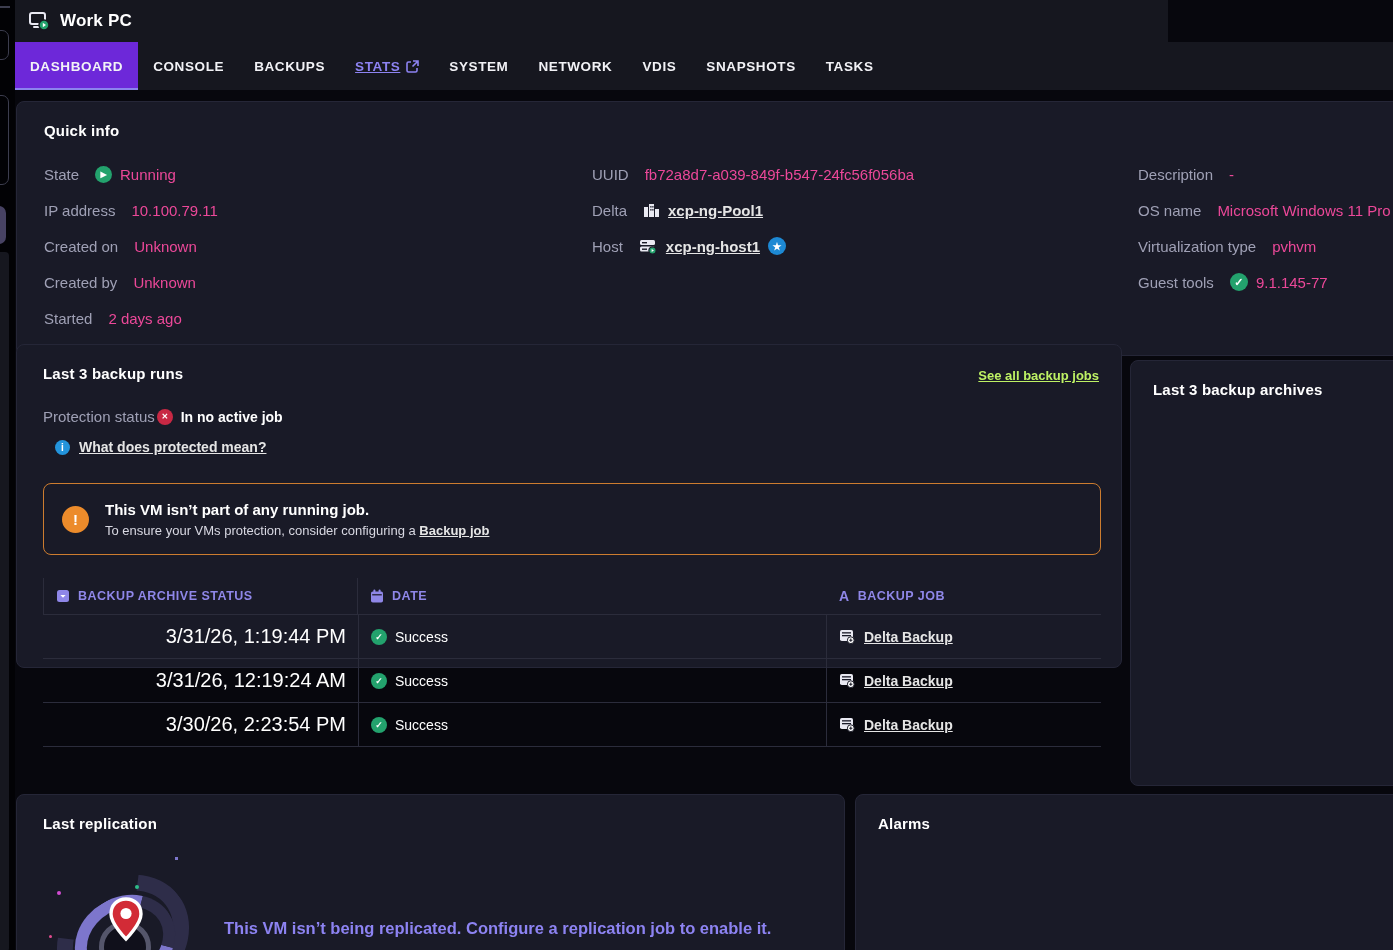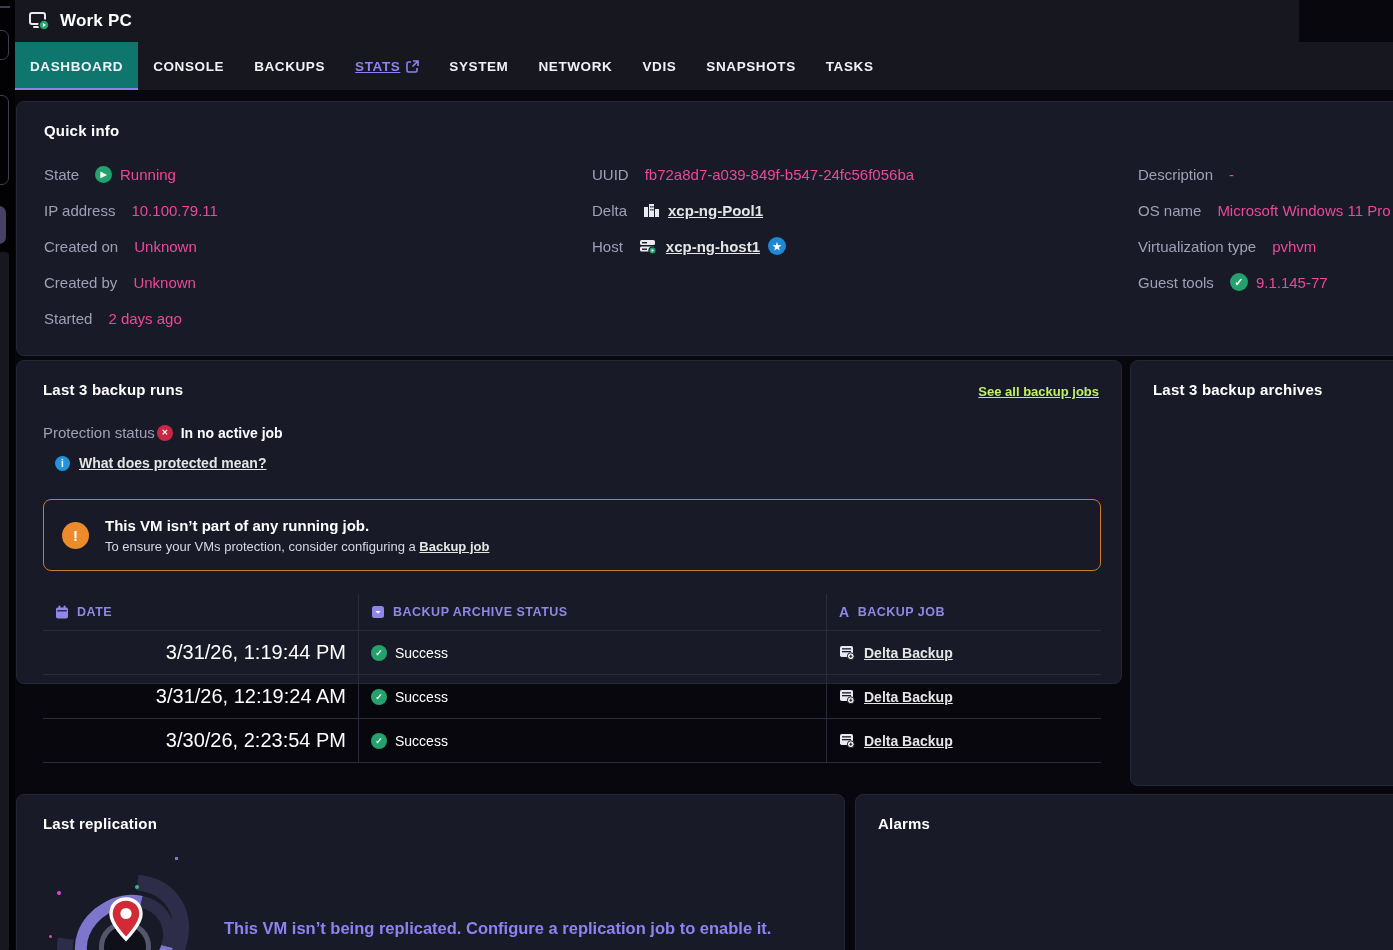--- a/index.html
+++ b/index.html
@@ -10,35 +10,35 @@
   
   .left-strip { position:absolute; left:0; top:0; width:15px; height:950px; background:#020205; z-index:5; }
   .edge-frag { position:absolute; left:-8px; border:1px solid #3c3d4e; border-radius:7px; background:transparent; }
   .edge-frag.f1 { top:30px; width:17px; height:30px; }
   .edge-frag.f2 { top:95px; width:17px; height:90px; }
   .edge-pill { position:absolute; left:-8px; top:206px; width:14px; height:38px; background:#474263; border-radius:8px; }
   .edge-sliver { position:absolute; left:0; top:252px; width:9px; height:700px; background:#16171f; border-radius:0 4px 4px 0; }
   .edge-topline { position:absolute; left:0; top:6px; width:10px; height:2px; background:#3c3d4e; }
 
   
-  .titlebar { position:absolute; left:15px; top:0; width:1284px; height:42px; background:#16171f; display:flex; align-items:center; padding-left:13px; }
+  .titlebar { position:absolute; left:15px; top:0; width:1153px; height:42px; background:#16171f; display:flex; align-items:center; padding-left:13px; }
   .titlebar .vm-title { color:#ffffff; font-size:17px; font-weight:700; margin-left:10px; letter-spacing:0.2px; }
 
   .tabbar { position:absolute; left:15px; top:42px; width:1378px; height:48px; background:#16171f; display:flex; align-items:stretch; }
   .tab { padding:0 15px; display:flex; align-items:center; gap:6px; font-size:13.5px; font-weight:700; letter-spacing:0.6px; color:#f2f2f6; cursor:pointer; }
-  .tab.active { background:#0f766e; box-shadow:inset 0 -2px 0 #8b82ee;text-align:center; }
+  .tab.active { background:#6d28d9; box-shadow:inset 0 -2px 0 #8b82ee;text-align:center; }
   .tab.link-tab { color:#8d83f2; }
   .tab.link-tab .tab-label { text-decoration:underline; }
 
   
   .card { position:absolute; background:#191a27; border:1px solid #252637; border-radius:8px; }
   .card-title { color:#ffffff; font-size:15px; font-weight:700; letter-spacing:0.2px; }
 
   #card-quickinfo { left:16px; top:101px; width:1390px; height:255px; }
-  #card-backupruns { left:16px; top:360px; width:1106px; height:324px; }
+  #card-backupruns { left:16px; top:344px; width:1106px; height:324px; }
   #card-archives { left:1130px; top:360px; width:290px; height:426px; }
   #card-replication { left:16px; top:794px; width:829px; height:210px; }
   #card-alarms { left:855px; top:794px; width:552px; height:210px; overflow:hidden; }
 
   
   .qi-title { position:absolute; left:27px; top:20px; }
   .qi-col { position:absolute; top:54px; }
   .qi-col.c1 { left:27px; }
   .qi-col.c2 { left:575px; }
   .qi-col.c3 { left:1121px; }
@@ -285,39 +285,39 @@
           <span>!</span>
         </span>
       <div class="warn-texts">
         <div class="w1">This VM isn’t part of any running job.</div>
         <div class="w2"><span>To ensure your VMs protection, consider configuring a </span><span class="plink">Backup job</span></div>
       </div>
     </div>
 
     <div class="btable">
       <div class="brow hrow">
+        <div class="bcell mid">
+          <span>
+            <svg width="14" height="14" viewBox="0 0 14 14">
+              <rect x="1" y="1" width="12" height="12" rx="2.5" fill="#8f87e8"></rect>
+              <path d="M4.4 6 L7 8.8 L9.6 6 Z" fill="#ffffff"></path>
+            </svg>
+          </span>
+          <span>BACKUP ARCHIVE STATUS</span>
+        </div>
         <div class="bcell">
           <span>
             <svg width="14" height="14" viewBox="0 0 14 14">
               <rect x="1" y="2.5" width="12" height="11" rx="1.8" fill="#8f87e8"></rect>
               <rect x="3.4" y="0.5" width="2" height="3.4" rx="1" fill="#8f87e8"></rect>
               <rect x="8.6" y="0.5" width="2" height="3.4" rx="1" fill="#8f87e8"></rect>
               <rect x="2.2" y="5.2" width="9.6" height="1.2" fill="#191a27"></rect>
             </svg>
           </span>
           <span>DATE</span>
-        </div>
-        <div class="bcell mid">
-          <span>
-            <svg width="14" height="14" viewBox="0 0 14 14">
-              <rect x="1" y="1" width="12" height="12" rx="2.5" fill="#8f87e8"></rect>
-              <path d="M4.4 6 L7 8.8 L9.6 6 Z" fill="#ffffff"></path>
-            </svg>
-          </span>
-          <span>BACKUP ARCHIVE STATUS</span>
         </div>
         <div class="bcell">
           <span class="job-a">A</span>
           <span>BACKUP JOB</span>
         </div>
       </div>
 
       <div class="brow drow">
         <div class="bcell cell-date">3/31/26, 1:19:44 PM</div>
         <div class="bcell mid cell-status">

